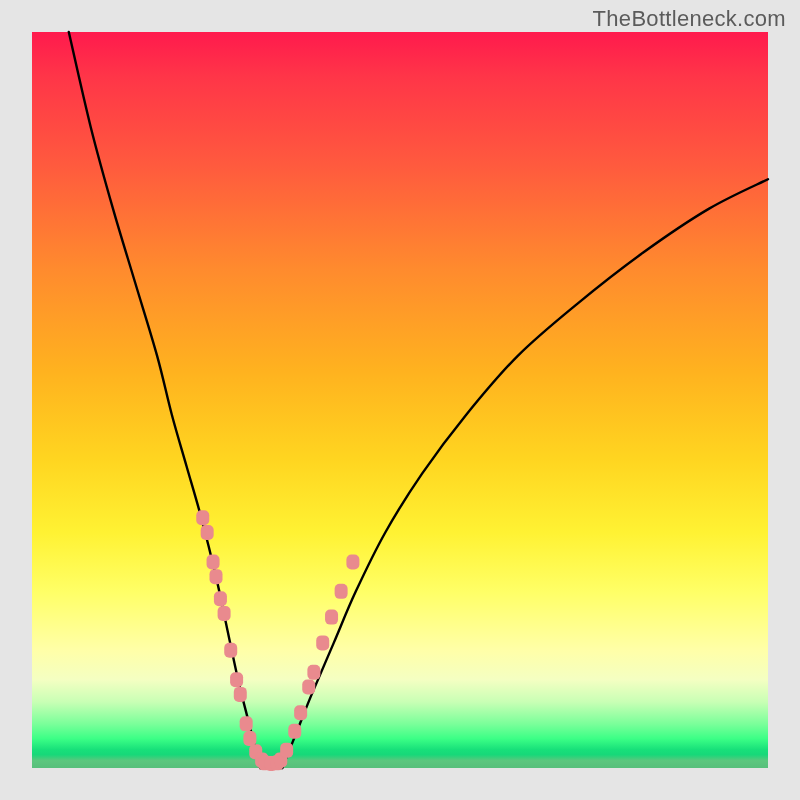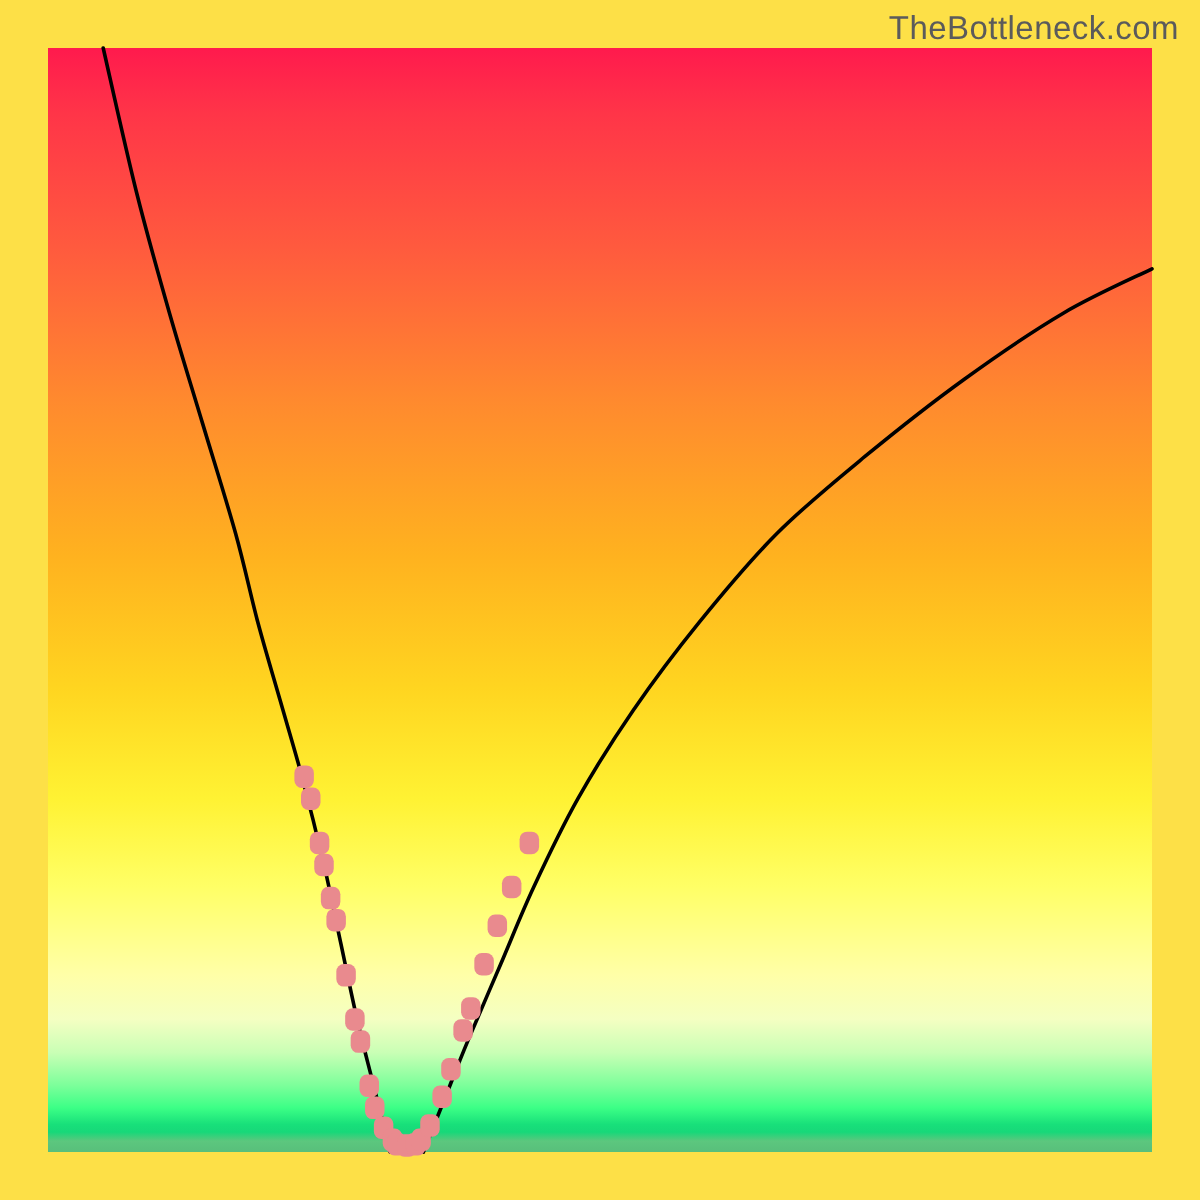--- a/index.html
+++ b/index.html
@@ -8,21 +8,21 @@
     width: 800px;
     height: 800px;
     overflow: hidden;
     background: #000;
     font-family: Arial, Helvetica, sans-serif;
   }
   .frame {
     position: relative;
     width: 800px;
     height: 800px;
-    background: #fde047;
+    background: #e5e5e5;
   }
   .plot-area {
     position: absolute;
     left: 32px;
     top: 32px;
     width: 736px;
     height: 736px;
     
     background: linear-gradient(
       to bottom,

